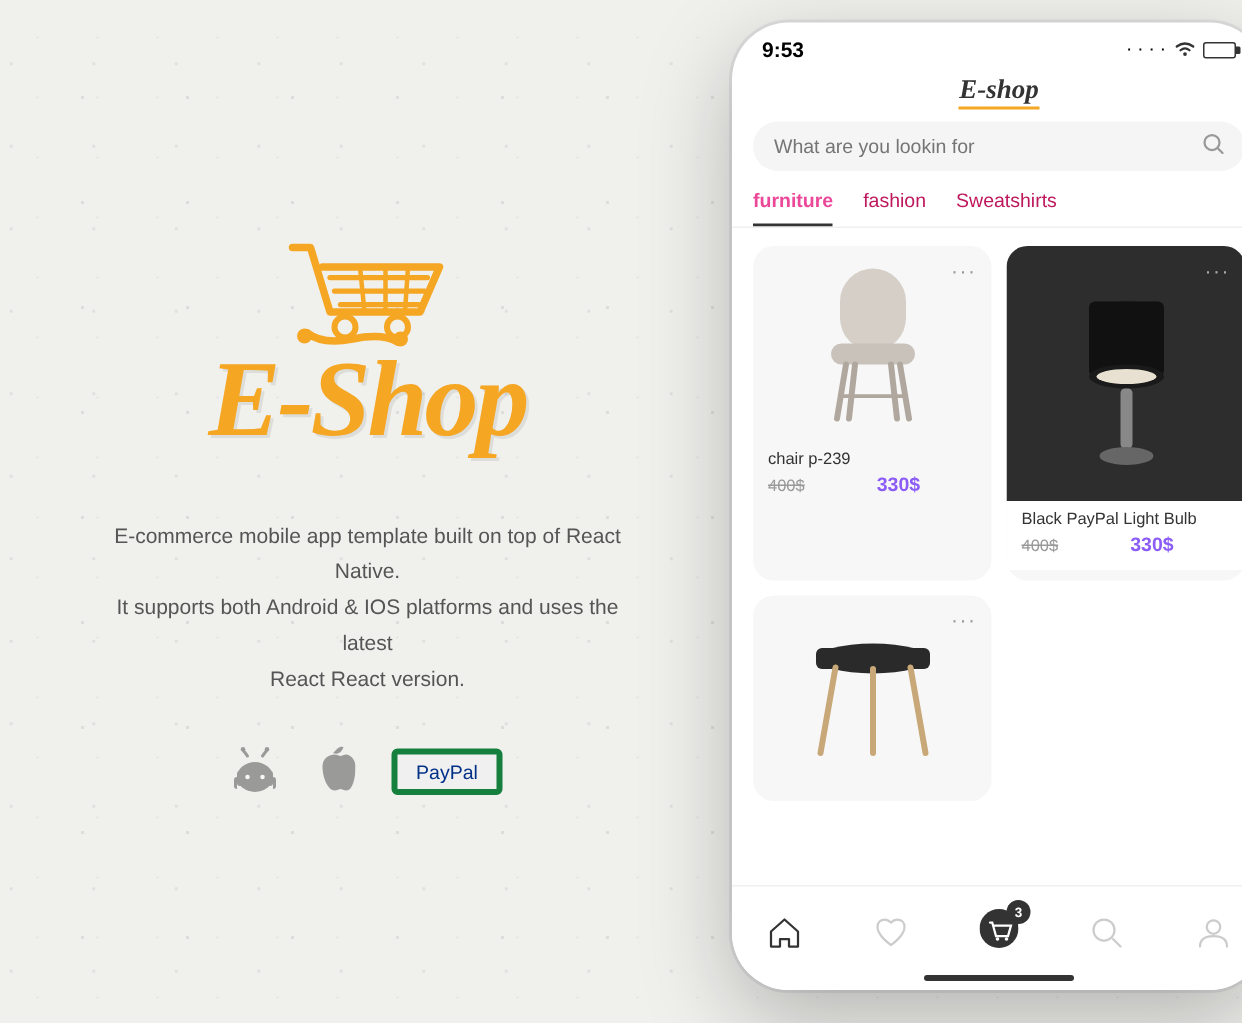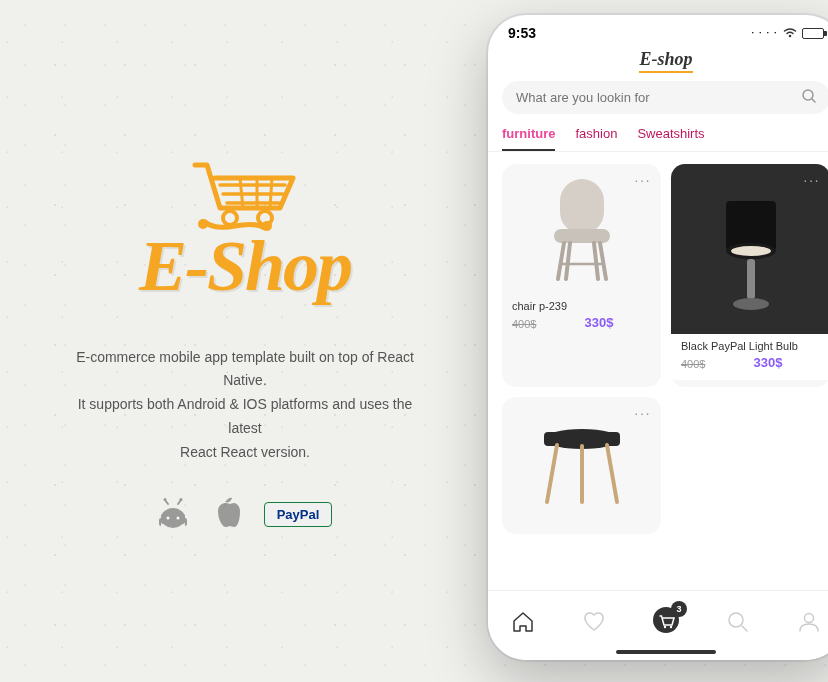--- a/index.html
+++ b/index.html
@@ -77,25 +77,25 @@
     }
 
     .platform-badges {
       display: flex;
       gap: 24px;
       align-items: center;
     }
 
     .paypal-badge {
       background: #f0f0f0;
-      border: 1px solid #15803d;
+      border: 4px solid #15803d;
       border-radius: 4px;
       padding: 4px 12px;
       font-size: 13px;
-      font-weight: bold;
+      font-weight: normal;
       color: #003087;
     }
 
     
     .right-panel {
       position: absolute;
       right: 20px;
       top: 15px;
       width: 320px;
       height: 652px;

